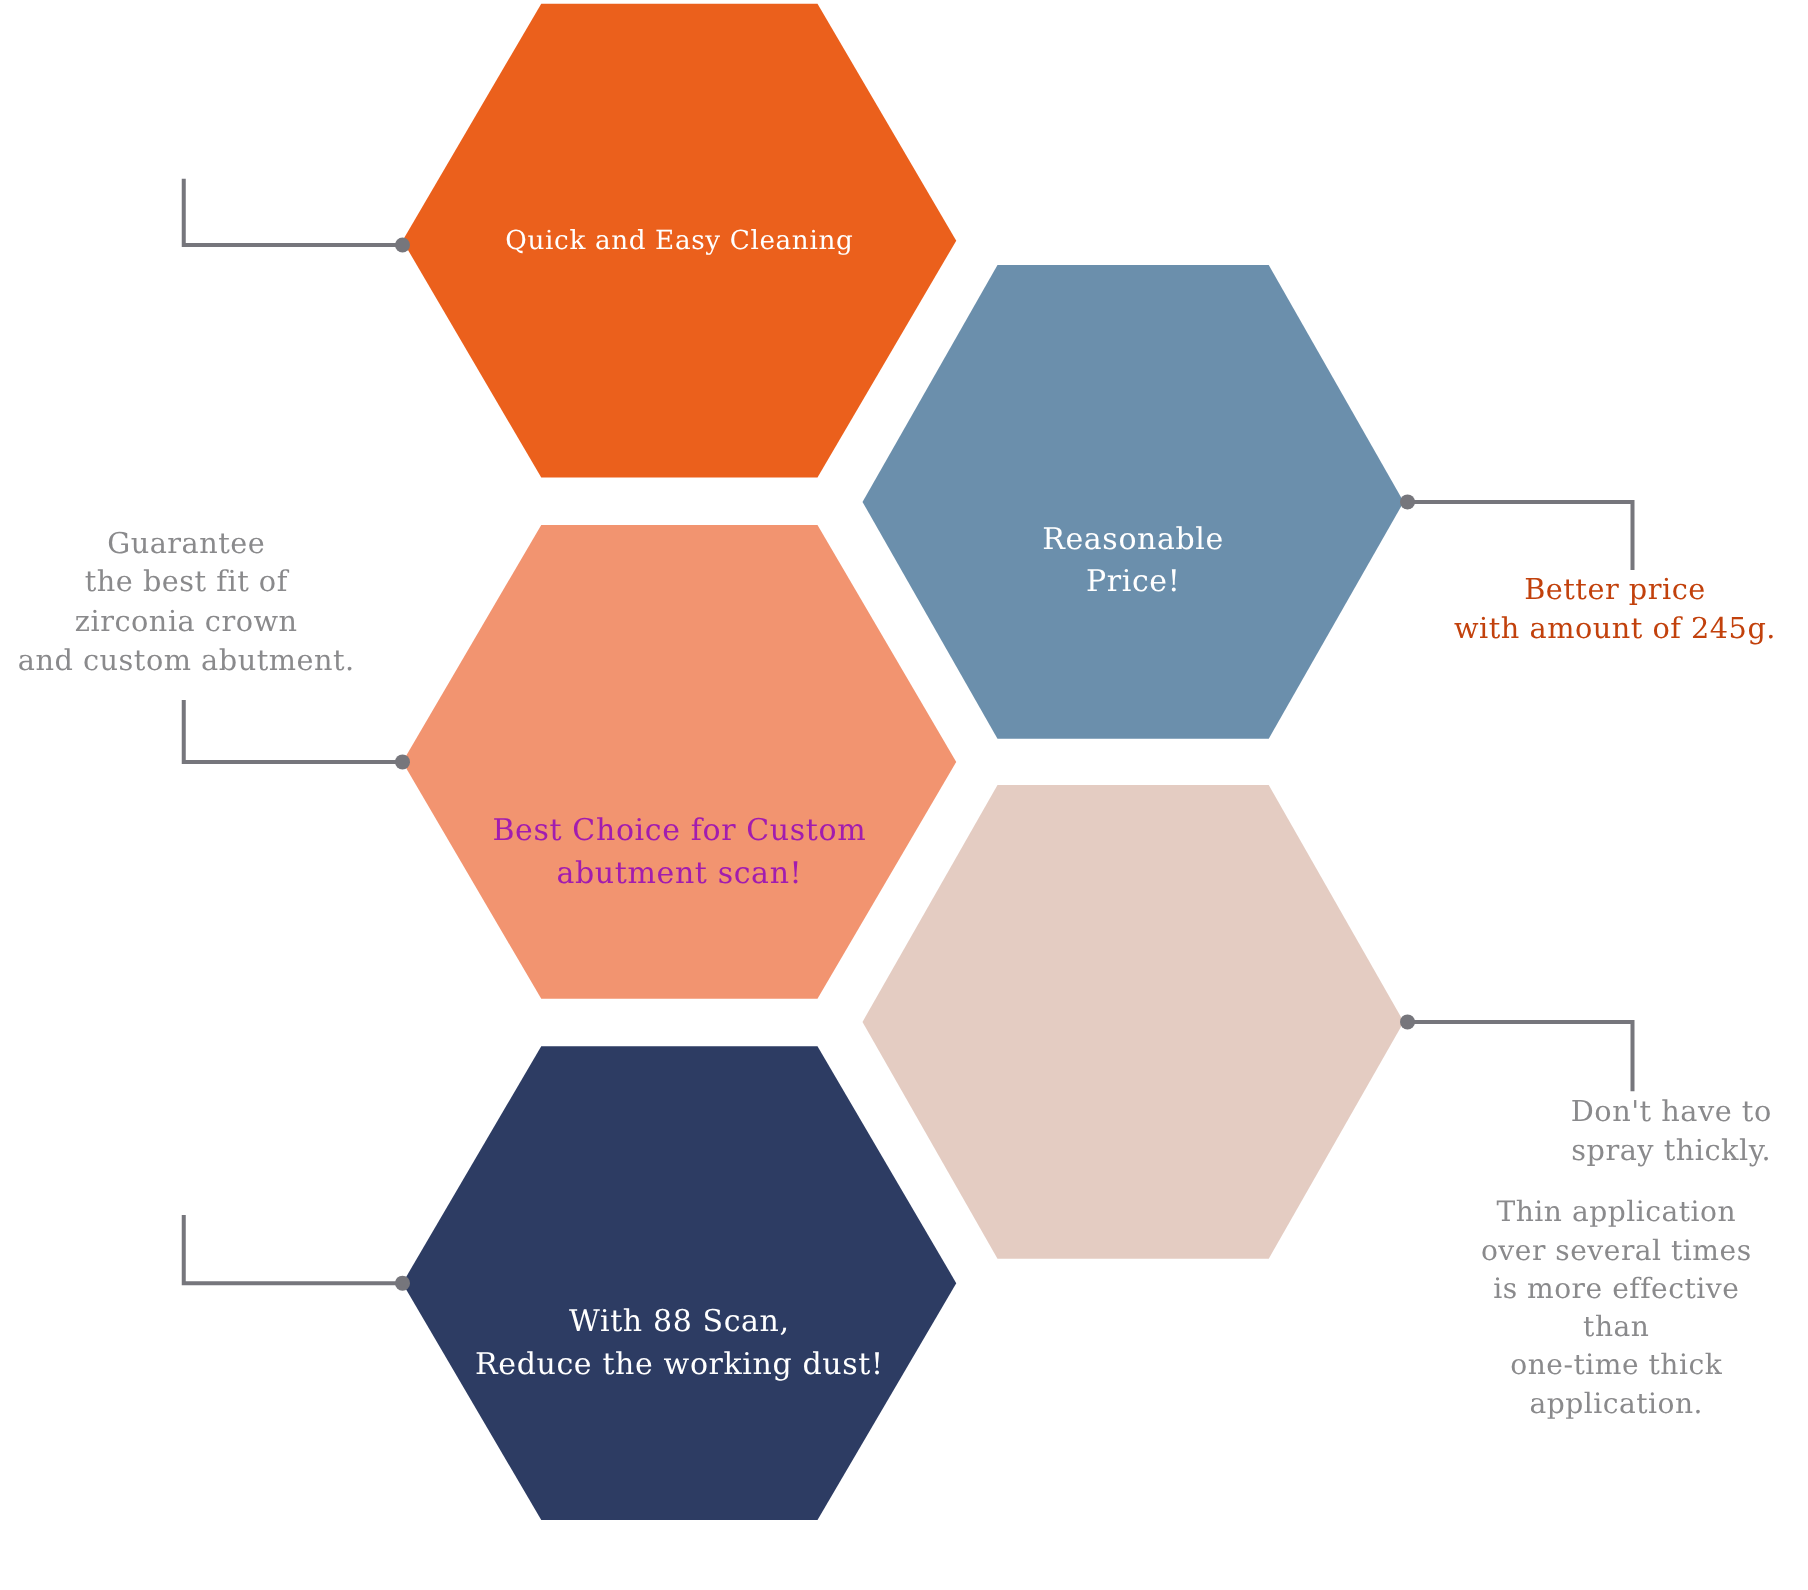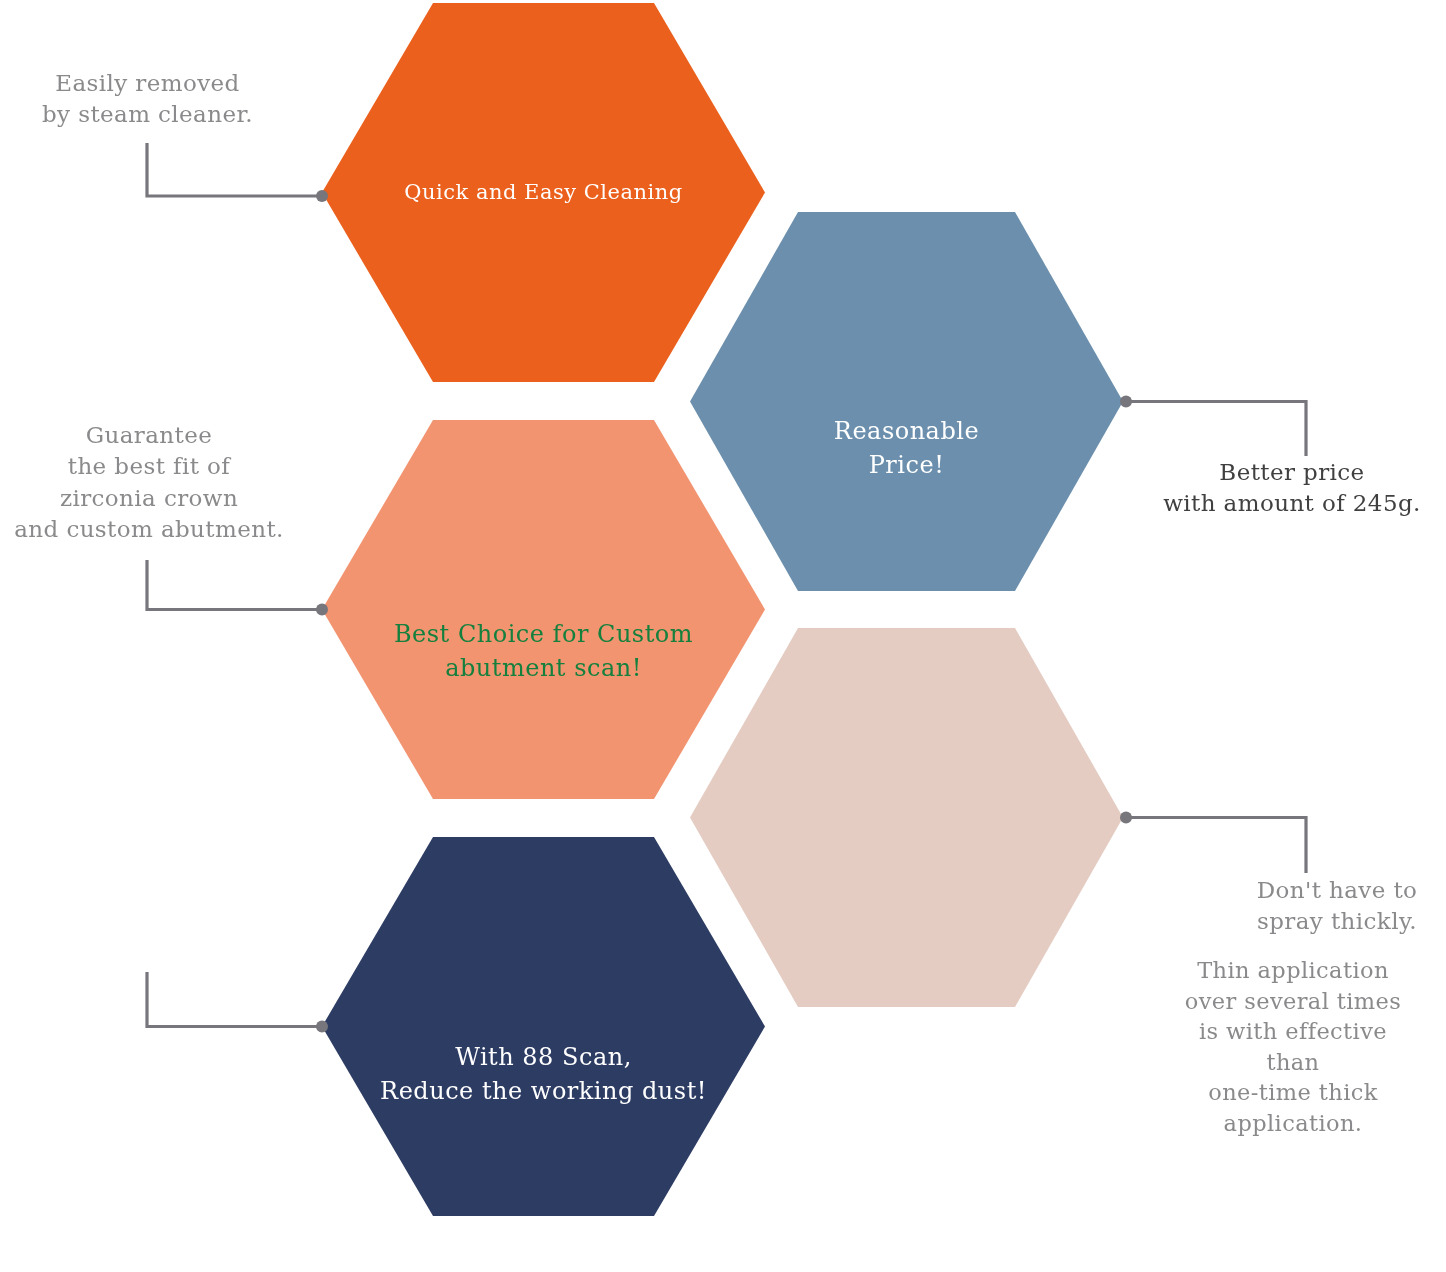--- a/index.html
+++ b/index.html
@@ -83,42 +83,40 @@
       <circle cx="1126" cy="401.5" r="6" fill="#76767c"></circle>
       <circle cx="1126" cy="817.5" r="6" fill="#76767c"></circle>
     </g>
   </svg>
 
   <div class="hex-label lg" style="left: 322px; top: 178px; width: 443px; color: rgb(255, 255, 255);">Quick and Easy Cleaning</div>
 
   <div class="hex-label md" style="left: 690px; top: 369px; width: 433px; color: rgb(255, 255, 255);">Reasonable
 Price!</div>
 
-  <div class="hex-label md" style="left: 322px; top: 572px; width: 443px; color: #15803d;">Best Choice for Custom
+  <div class="hex-label md" style="left: 322px; top: 602px; width: 443px; color: #a21caf;">Best Choice for Custom
 abutment scan!</div>
 
 
   <div class="hex-label md" style="left: 322px; top: 995px; width: 443px; color: rgb(255, 255, 255);">With 88 Scan,
 Reduce the working dust!</div>
 
-  <div class="callout" style="left: 20px; top: 68px; width: 255px; color: rgb(138, 138, 140);">Easily removed
-by steam cleaner.</div>
 
-  <div class="callout" style="left: 1152px; top: 457px; width: 280px; color: #404040;">Better price
+  <div class="callout" style="left: 1152px; top: 457px; width: 280px; color: #c2410c;">Better price
 with amount of 245g.</div>
 
   <div class="callout" style="left: 4px; top: 420px; width: 290px; color: rgb(138, 138, 140);">Guarantee
 the best fit of
 zirconia crown
 and custom abutment.</div>
 
 
   <div class="callout" style="left: 1216px; top: 875px; width: 242px; color: rgb(138, 138, 140);">Don't have to
 spray thickly.</div>
 
   <div class="callout small" style="left: 1162px; top: 955px; width: 262px; color: rgb(138, 138, 140);">Thin application
 over several times
-is with effective
+is more effective
 than
 one-time thick
 application.</div>
 
 </div>
 
 </body></html>

